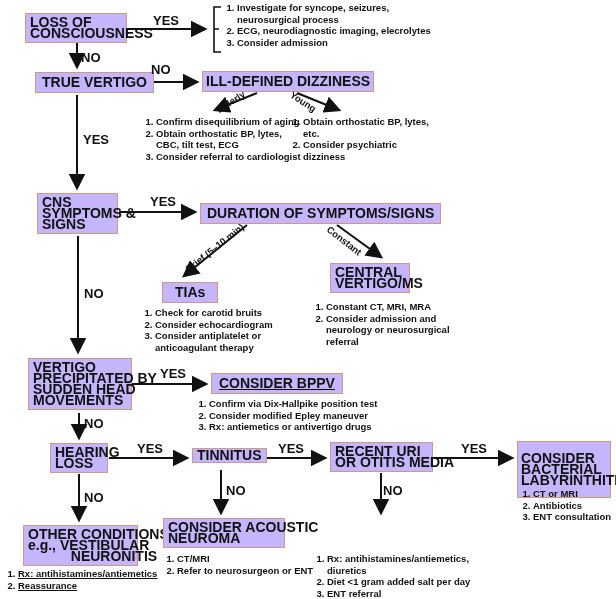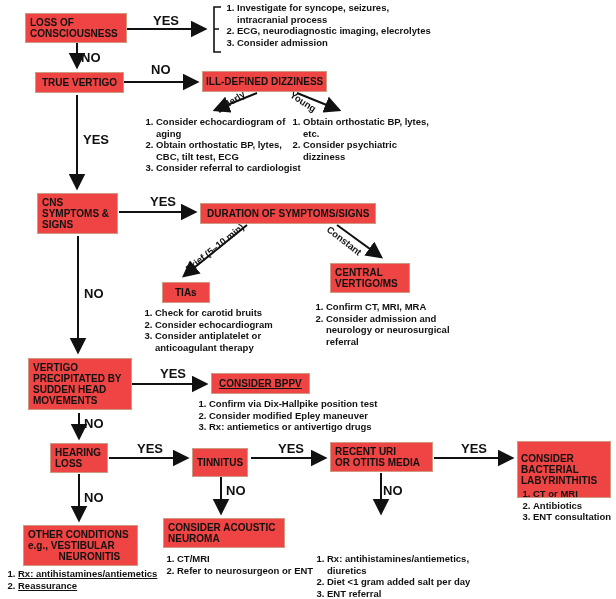--- a/index.html
+++ b/index.html
@@ -4,22 +4,22 @@
 <style>
   html,body{margin:0;padding:0;background:#ffffff;}
   #stage{
     position:relative;width:616px;height:599px;background:#ffffff;
     font-family:"Liberation Sans","DejaVu Sans",sans-serif;color:#111;
     overflow:hidden;
   }
   svg.arrows{position:absolute;left:0;top:0;z-index:1;}
   .box{
     position:absolute;z-index:2;
-    background:#ef4444;border:1px solid #cf9a82;
-    font-weight:bold;font-size:10px;line-height:11px;
+    background:#c4b5fd;border:1px solid #cf9a82;
+    font-weight:bold;font-size:14px;line-height:11px;
     padding:3px 4px;white-space:pre;letter-spacing:0;
     box-sizing:border-box;
   }
   .box.auto{padding:4px 6px;}
   .box.center{text-align:center;}
   .flowlist{
     position:absolute;z-index:2;margin:0;padding:0 0 0 16px;
     font-weight:bold;font-size:9.5px;line-height:11.5px;
   }
   .flowlist li{margin:0;padding:0;}
@@ -77,21 +77,21 @@
   <div class="box auto center" style="left:162px;top:282px;padding:4px 12px;">TIAs</div>
   <div class="box" style="left:330px;top:263px;width:80px;">CENTRAL
 VERTIGO/MS</div>
   <div class="box" style="left:28px;top:358px;width:104px;">VERTIGO
 PRECIPITATED BY
 SUDDEN HEAD
 MOVEMENTS</div>
   <div class="box auto center" style="left:211px;top:373px;padding:4px 7px;text-decoration:underline;">CONSIDER BPPV</div>
   <div class="box" style="left:50px;top:443px;width:58px;">HEARING
 LOSS</div>
-  <div class="box auto center" style="left:192px;top:448px;padding:8px 4px;">TINNITUS</div>
+  <div class="box auto center" style="left:192px;top:448px;padding:1px 4px;">TINNITUS</div>
   <div class="box" style="left:330px;top:442px;width:103px;">RECENT URI
 OR OTITIS MEDIA</div>
   <div class="box" style="left:517px;top:441px;width:94px;padding:11px 3px;">CONSIDER
 BACTERIAL
 LABYRINTHITIS</div>
   <div class="box" style="left:23px;top:525px;width:115px;">OTHER CONDITIONS
 e.g., VESTIBULAR
            NEURONITIS</div>
   <div class="box" style="left:163px;top:518px;width:122px;">CONSIDER ACOUSTIC
 NEUROMA</div>
@@ -110,40 +110,40 @@
   <div class="edge-label" style="left:84px;top:493px;">NO</div>
   <div class="edge-label" style="left:226px;top:486px;">NO</div>
   <div class="edge-label" style="left:383px;top:486px;">NO</div>
 
   <div class="branch-label" style="left:211px;top:97px;width:40px;transform:rotate(-33deg);">Elderly</div>
   <div class="branch-label" style="left:284px;top:97px;width:38px;transform:rotate(33deg);">Young</div>
   <div class="branch-label" style="left:170px;top:243px;width:90px;transform:rotate(-38.5deg);">Brief (5–10 min)</div>
   <div class="branch-label" style="left:316px;top:236px;width:56px;transform:rotate(38deg);">Constant</div>
 
   <ol class="flowlist" style="left:221px;top:2px;width:200px;">
-      <li>Investigate for syncope, seizures, intracranial process</li>
+      <li>Investigate for syncope, seizures, neurosurgical process</li>
       <li>ECG, neurodiagnostic imaging, elecrolytes</li>
       <li>Consider admission</li>
     </ol>
   <ol class="flowlist" style="left:140px;top:116px;width:145px;">
-      <li>Consider echocardiogram of aging</li>
+      <li>Confirm disequilibrium of aging</li>
       <li>Obtain orthostatic BP, lytes, CBC, tilt test, ECG</li>
       <li>Consider referral to cardiologist</li>
     </ol>
   <ol class="flowlist" style="left:287px;top:116px;width:131px;">
       <li>Obtain orthostatic BP, lytes, etc.</li>
       <li>Consider psychiatric dizziness</li>
     </ol>
   <ol class="flowlist" style="left:139px;top:307px;width:151px;">
       <li>Check for carotid bruits</li>
       <li>Consider echocardiogram</li>
       <li>Consider antiplatelet or anticoagulant therapy</li>
     </ol>
   <ol class="flowlist" style="left:310px;top:301px;width:156px;">
-      <li>Confirm CT, MRI, MRA</li>
+      <li>Constant CT, MRI, MRA</li>
       <li>Consider admission and neurology or neurosurgical referral</li>
     </ol>
   <ol class="flowlist" style="left:193px;top:398px;width:226px;">
       <li>Confirm via Dix-Hallpike position test</li>
       <li>Consider modified Epley maneuver</li>
       <li>Rx: antiemetics or antivertigo drugs</li>
     </ol>
   <ol class="flowlist" style="left:517px;top:488px;width:106px;">
       <li>CT or MRI</li>
       <li>Antibiotics</li>

